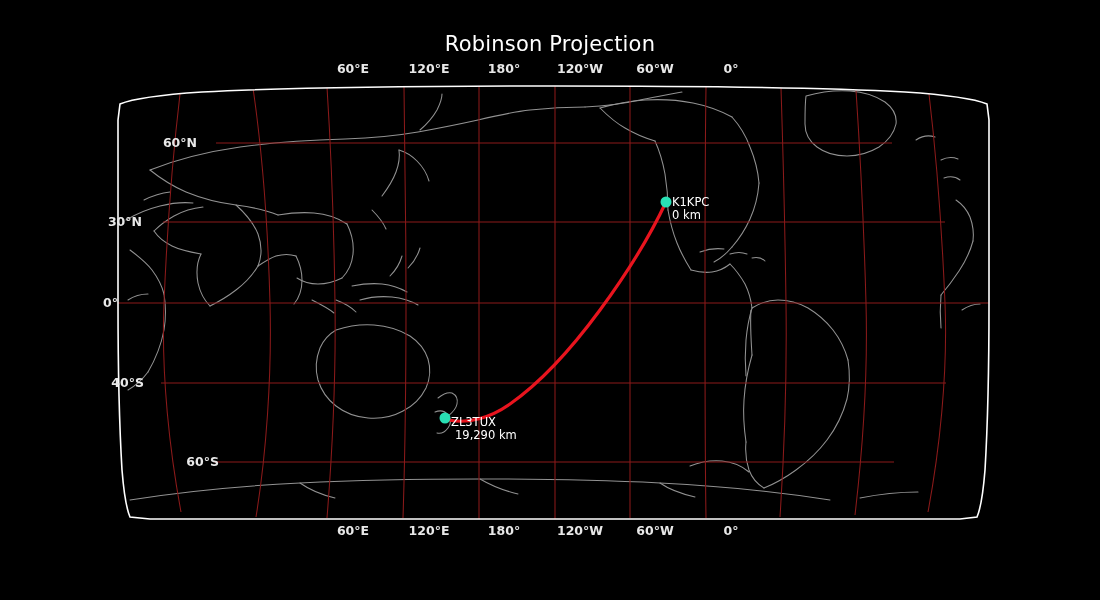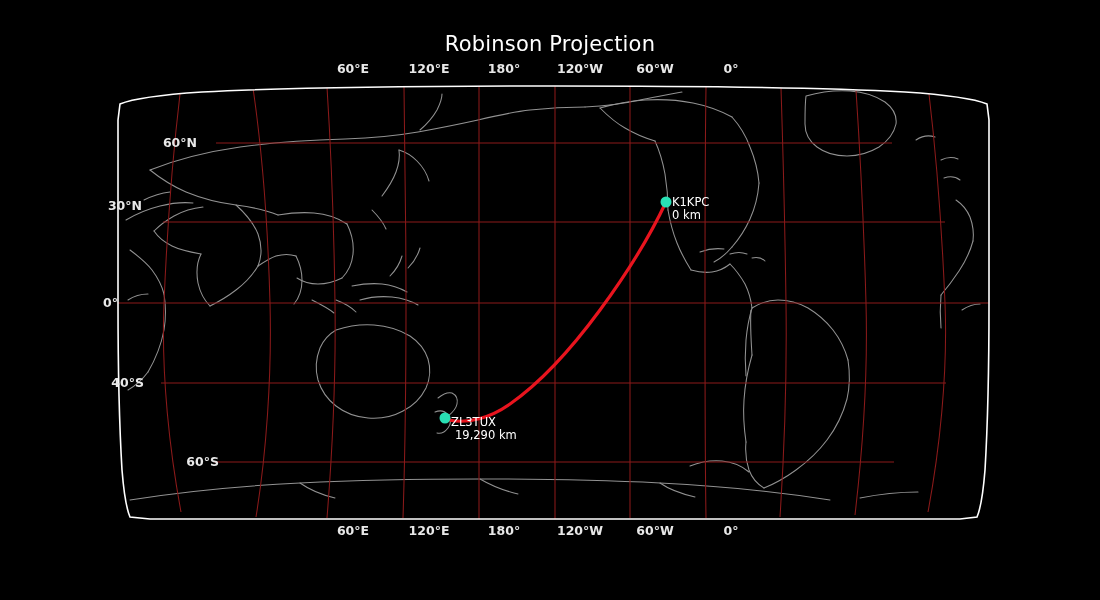--- a/index.html
+++ b/index.html
@@ -256,21 +256,21 @@
   <div class="tick lon-top" style="left:731px;top:62px">0°</div>
 
   <div class="tick lon-bot" style="left:353px;top:524px">60°E</div>
   <div class="tick lon-bot" style="left:429px;top:524px">120°E</div>
   <div class="tick lon-bot" style="left:504px;top:524px">180°</div>
   <div class="tick lon-bot" style="left:580px;top:524px">120°W</div>
   <div class="tick lon-bot" style="left:655px;top:524px">60°W</div>
   <div class="tick lon-bot" style="left:731px;top:524px">0°</div>
 
   <div class="tick lat" style="right:903px;top:143px">60°N</div>
-  <div class="tick lat" style="right:958px;top:206px">30°N</div>
+  <div class="tick lat" style="right:958px;top:222px">30°N</div>
   <div class="tick lat" style="right:982px;top:303px">0°</div>
   <div class="tick lat" style="right:956px;top:383px">40°S</div>
   <div class="tick lat" style="right:881px;top:462px">60°S</div>
 
   <div class="station-dot" style="left:666px;top:202px;background:#28e0b4"></div>
   <div class="station-label" style="left:672px;top:196px">K1KPC</div>
   <div class="station-sub" style="left:672px;top:209px">0 km</div>
 
   <div class="station-dot" style="left:445px;top:418px;background:#28e0b4"></div>
   <div class="station-label" style="left:451px;top:416px">ZL3TUX</div>

